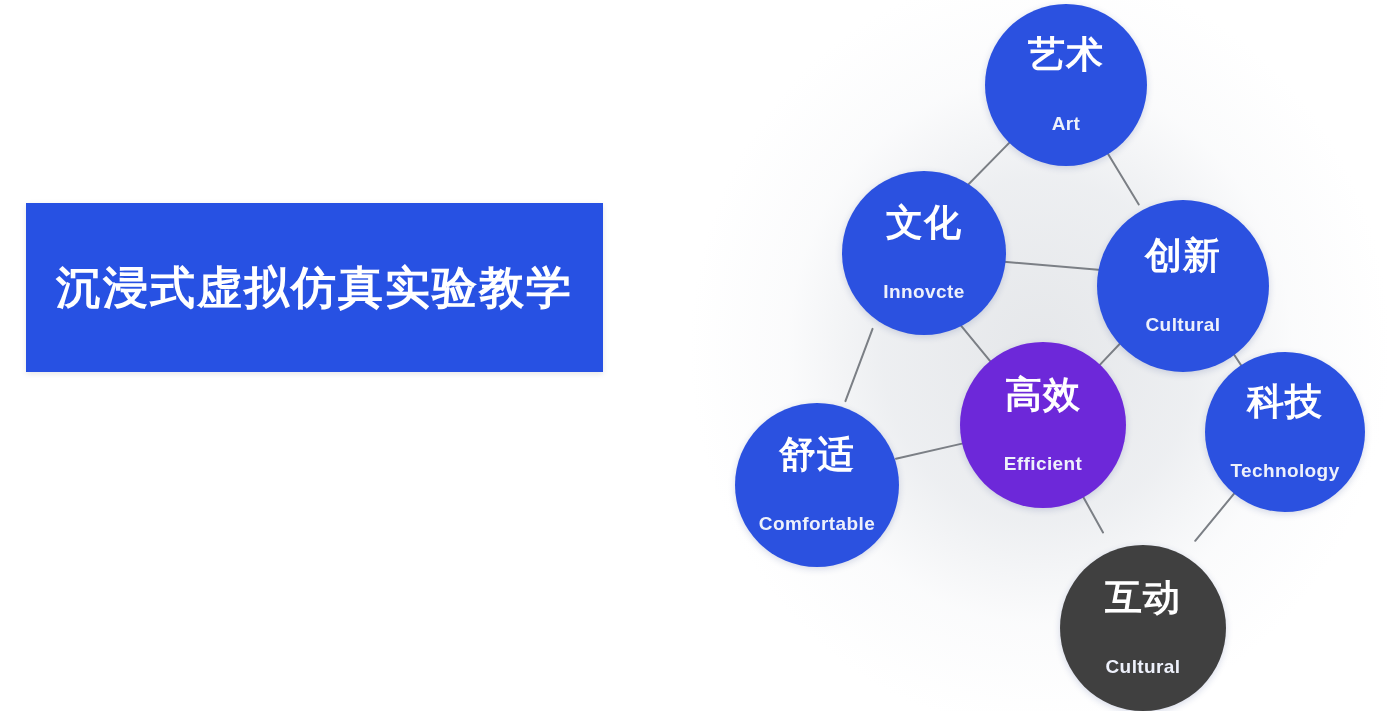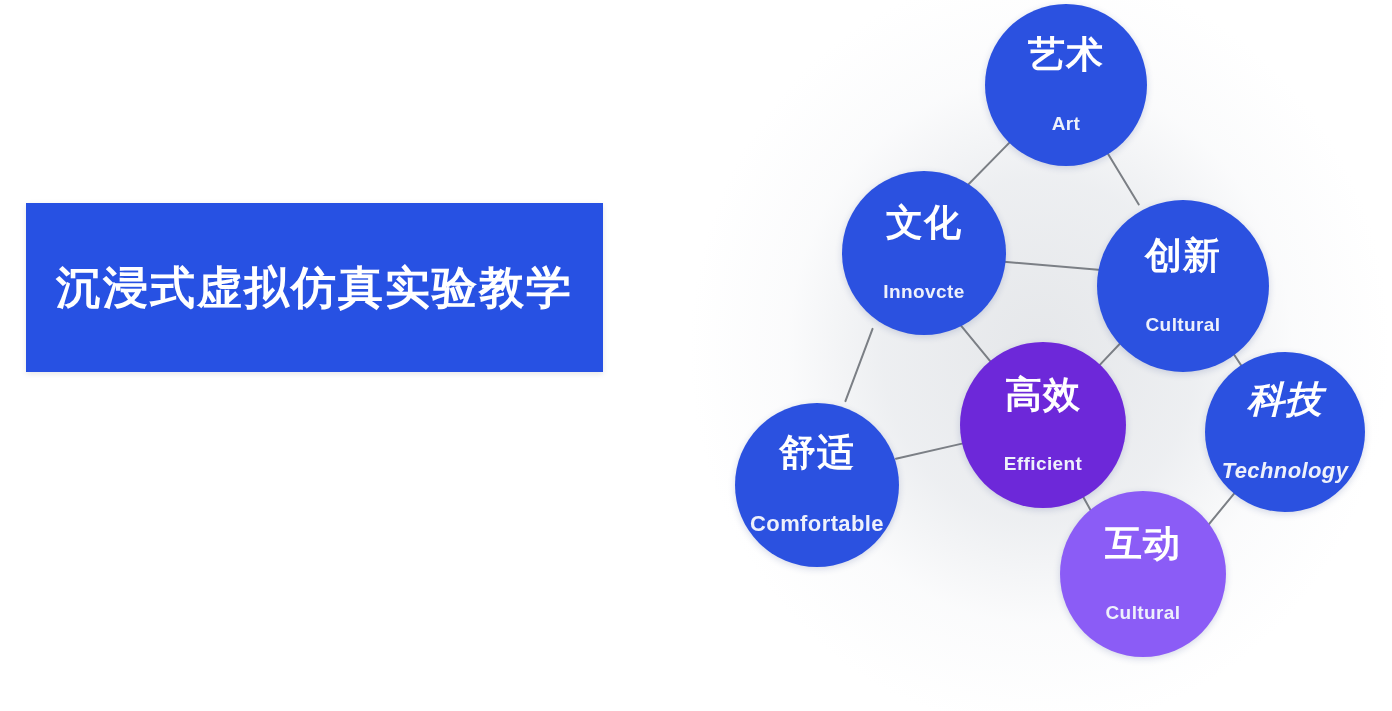--- a/index.html
+++ b/index.html
@@ -92,21 +92,21 @@
     color: #ffffff;
   }
   .node .node-en {
     font-size: 19px;
     font-weight: 600;
     line-height: 1.25;
     margin-top: 3px;
     letter-spacing: 0.4px;
     color: #eef1fb;
   }
-  .node.small-en .node-en { font-size: 22px; text-align: center; }
+  .node.small-en .node-en { font-size: 19px; text-align: center; }
 </style>
 </head>
 <body>
 
 <div id="stage">
 
   <div id="diagram-backdrop"></div>
 
   <div id="title-banner">
     <span class="banner-text">沉浸式虚拟仿真实验教学</span>
@@ -131,31 +131,31 @@
         <div class="node-en">Art</div>
       </div>
       <div class="node" style="left: 842px; top: 171px; width: 164px; height: 164px; background: rgb(43, 81, 224);">
         <div class="node-cn">文化</div>
         <div class="node-en">Innovcte</div>
       </div>
       <div class="node" style="left: 1097px; top: 200px; width: 172px; height: 172px; background: rgb(43, 81, 224);">
         <div class="node-cn">创新</div>
         <div class="node-en">Cultural</div>
       </div>
-      <div class="node small-en" style="left: 1205px; top: 352px; width: 160px; height: 160px; background: rgb(43, 81, 224); font-style: italic;">
+      <div class="node small-en" style="left: 1205px; top: 352px; width: 160px; height: 160px; background: rgb(43, 81, 224);">
         <div class="node-cn">科技</div>
         <div class="node-en">Technology</div>
       </div>
       <div class="node" style="left: 960px; top: 342px; width: 166px; height: 166px; background: #6d28d9;">
         <div class="node-cn">高效</div>
         <div class="node-en">Efficient</div>
       </div>
       <div class="node small-en" style="left: 735px; top: 403px; width: 164px; height: 164px; background: rgb(43, 81, 224);">
         <div class="node-cn">舒适</div>
         <div class="node-en">Comfortable</div>
       </div>
-      <div class="node" style="left: 1060px; top: 491px; width: 166px; height: 166px; background: #8b5cf6;">
+      <div class="node" style="left: 1060px; top: 545px; width: 166px; height: 166px; background: #404040;">
         <div class="node-cn">互动</div>
         <div class="node-en">Cultural</div>
       </div>
     </div>
 
 </div>
 
 </body></html>

